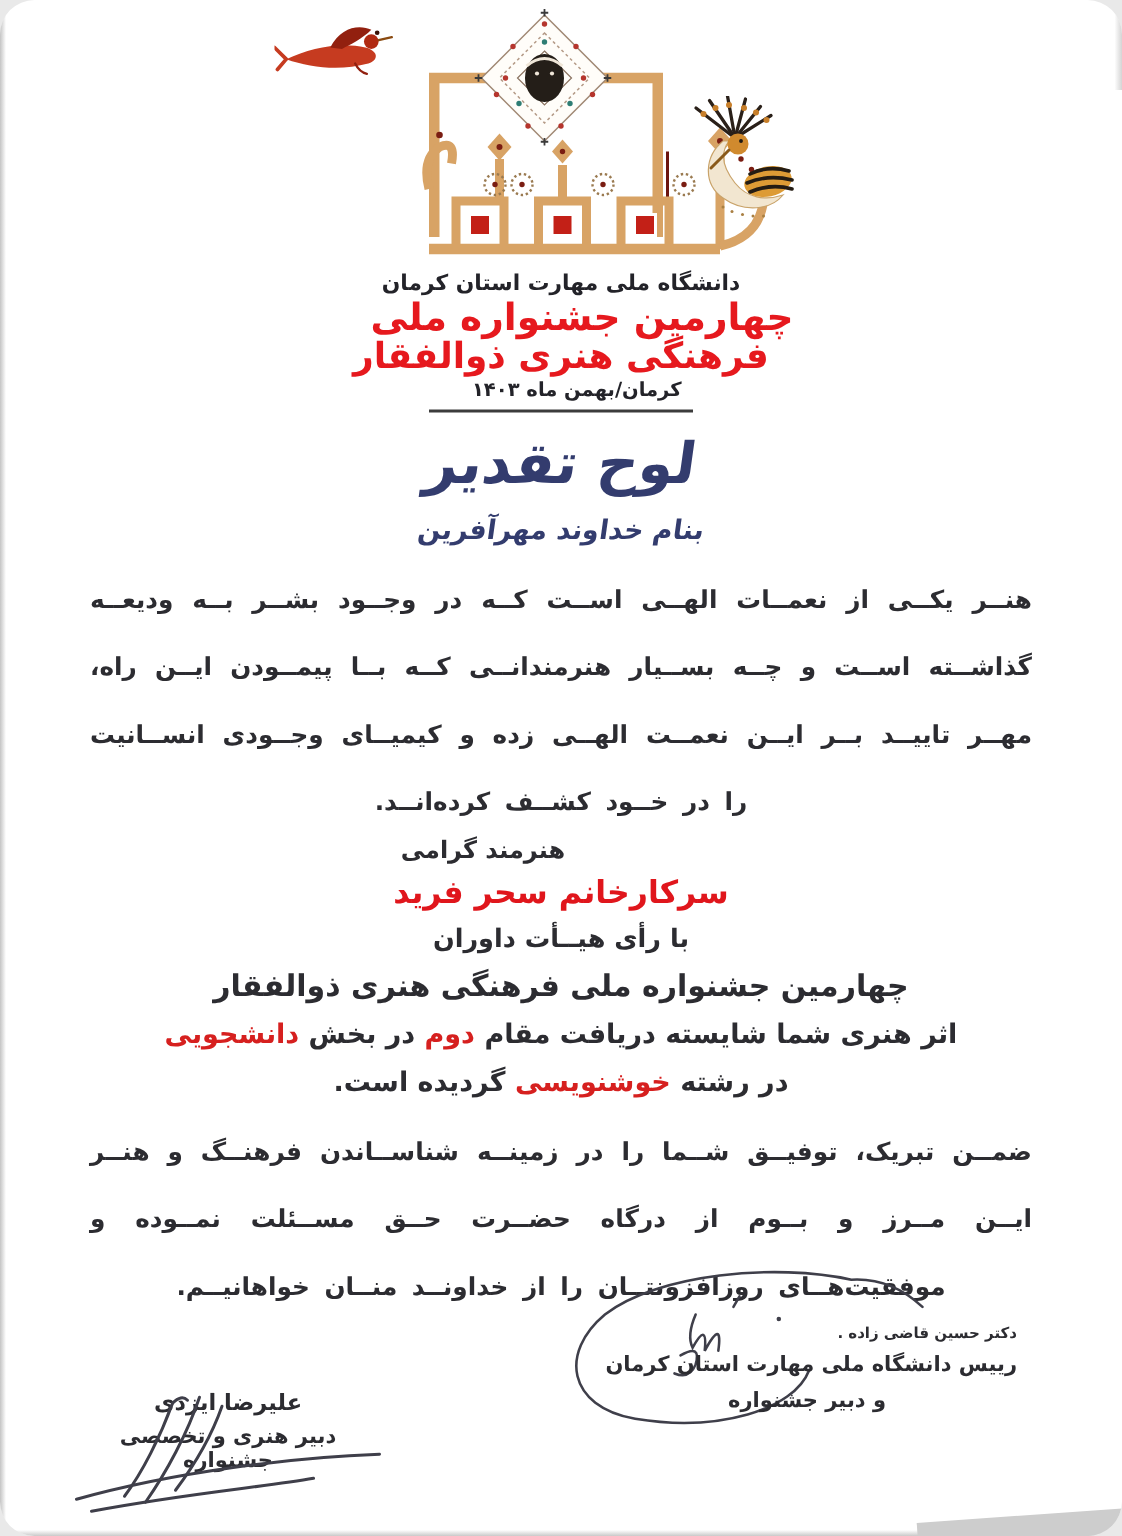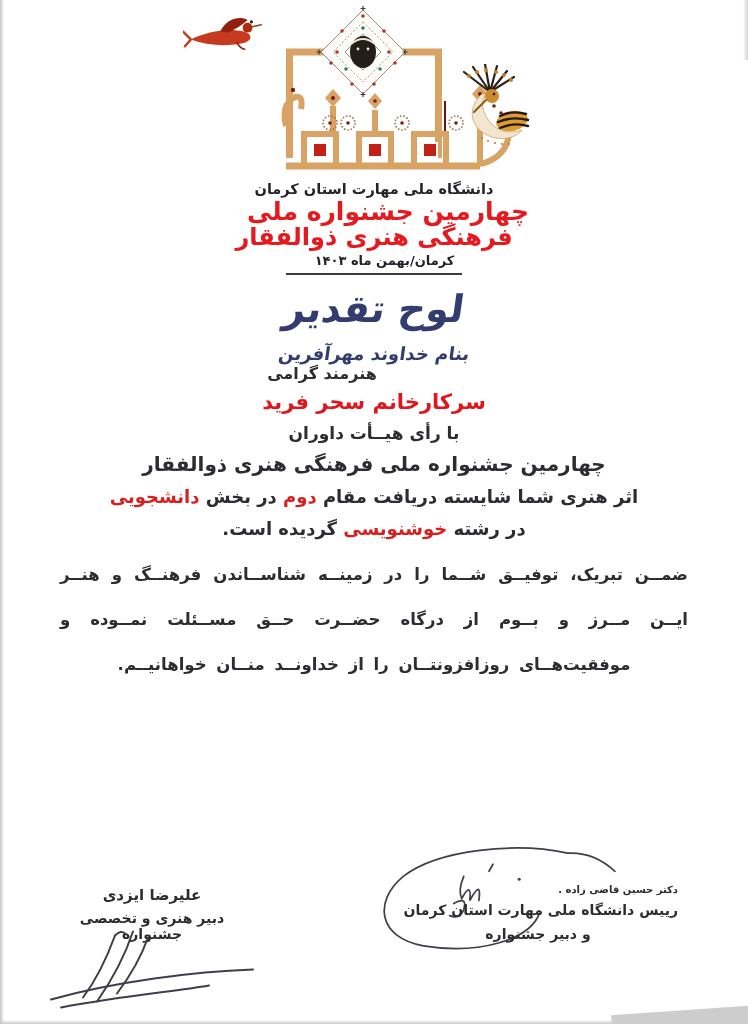--- a/index.html
+++ b/index.html
@@ -1,19 +1,19 @@
 <!DOCTYPE html>
 <html lang="fa"><head>
 <meta charset="utf-8">
 <style>
   html,body{margin:0;padding:0;}
   body{background:#e9e9e9;font-family:"DejaVu Sans",sans-serif;}
   .page{
     position:relative;width:748px;height:1024px;margin:0 auto;
-    background:#ffffff;overflow:hidden;color:#2c2c31;
+    background:#ffffff;overflow:hidden;color:#2c2c31;border-radius:23px;
   }
   
   .edge-left{position:absolute;left:0;top:0;width:4px;height:100%;
     background:linear-gradient(to right,#c4c4c4,rgba(255,255,255,0));}
   .edge-bottom{position:absolute;left:0;bottom:0;width:100%;height:4px;
     background:linear-gradient(to top,#c9c9c9,rgba(255,255,255,0));}
   .edge-top-right{position:absolute;right:0;top:0;width:5px;height:60px;
     background:linear-gradient(to left,#d4d4d4,rgba(255,255,255,0));}
   .corner-br{position:absolute;right:-14px;bottom:-16px;width:150px;height:30px;
     background:#cdcdcd;transform:rotate(-4deg);}
@@ -50,21 +50,21 @@
   .field-line{text-align:center;font-size:18px;font-weight:bold;direction:rtl;margin-top:11px;}
   .red{color:#d6201f;}
   
   .sign-section{position:absolute;left:0;top:853px;width:748px;height:171px;}
   .sig-block{position:absolute;direction:rtl;font-weight:bold;color:#2c2c31;text-align:center;}
   .sig-right{right:70px;top:31px;width:320px;}
   .sig-right .sig-name{font-size:10px;text-align:right;padding-left:24px;}
   .sig-right .sig-role1{font-size:14px;margin-top:7px;text-align:right;}
   .sig-right .sig-role2{font-size:14px;margin-top:8px;text-align:center;padding-left:40px;}
   .sig-left{left:52px;top:33px;width:200px;}
-  .sig-left .sig-name{font-size:15px;}
+  .sig-left .sig-name{font-size:15px;margin-top:40px;}
   .sig-left .sig-role1{font-size:14px;margin-top:6px;}
   .scribble-right{position:absolute;left:368px;top:-13px;width:252px;height:118px;}
   .scribble-left{position:absolute;left:45px;top:75px;width:215px;height:88px;}
 </style>
 </head>
 <body>
 
 <div class="page">
 
   <svg class="emblem" viewBox="0 0 250 172" aria-hidden="true">
@@ -204,20 +204,21 @@
 
   <div class="org-line">دانشگاه ملی مهارت استان کرمان</div>
   <div class="fest1">چهارمین جشنواره ملی</div>
   <div class="fest2">فرهنگی هنری ذوالفقار</div>
   <div class="date-line">کرمان/بهمن ماه ۱۴۰۳</div>
   <hr class="rule">
 
   <div class="doc-title">لوح تقدیر</div>
   <div class="invocation">بنام خداوند مهرآفرین</div>
 
+  <p class="para" dir="rtl">هنــر یکــی از نعمــات الهــی اســت کــه در وجــود بشــر بــه ودیعــه گذاشــته اســت و چــه بســیار هنرمندانــی کــه بــا پیمــودن ایــن راه، مهــر تاییــد بــر ایــن نعمــت الهــی زده و کیمیــای وجــودی انســانیت را در خــود کشــف کرده‌انــد.</p>
 
   <div class="salutation">هنرمند گرامی</div>
   <div class="recipient">سرکارخانم سحر فرید</div>
   <div class="jury">با رأی هیــأت داوران</div>
   <div class="festival-full">چهارمین جشنواره ملی فرهنگی هنری ذوالفقار</div>
 
   <div class="award-line" dir="rtl">
     <span>اثر هنری شما شایسته دریافت مقام </span><span class="red">دوم</span><span> در بخش </span><span class="red">دانشجویی</span>
   </div>
 

